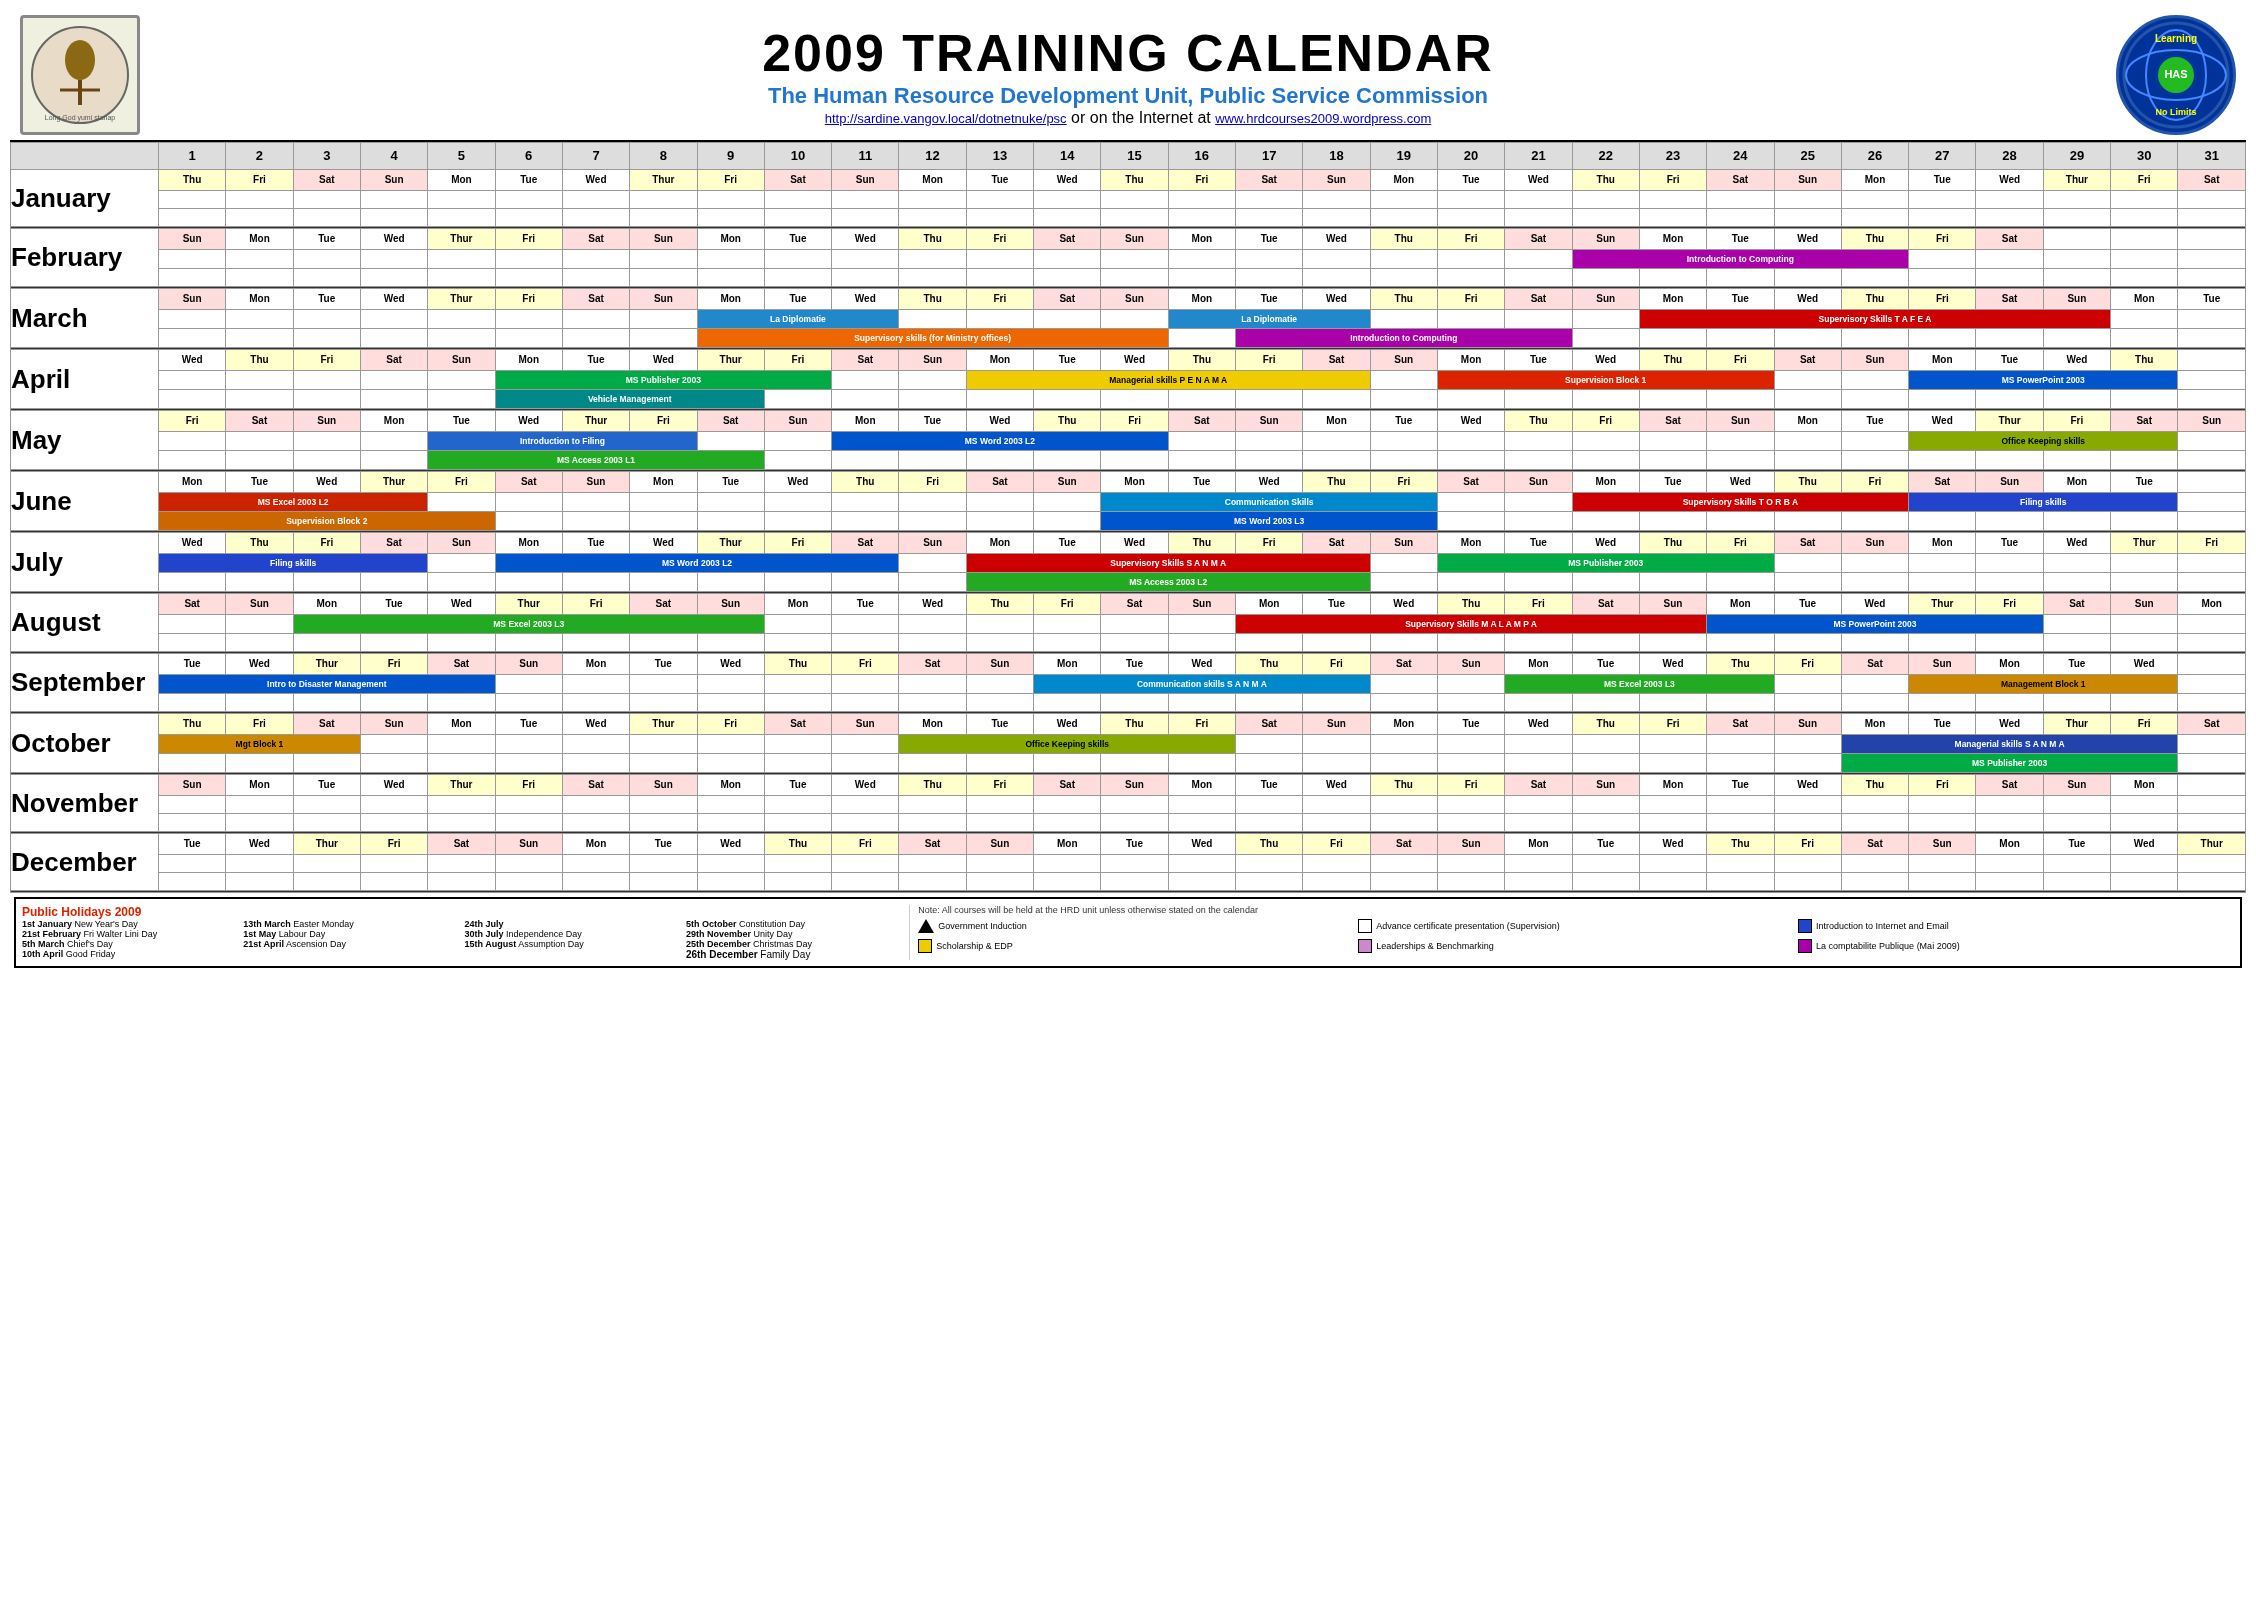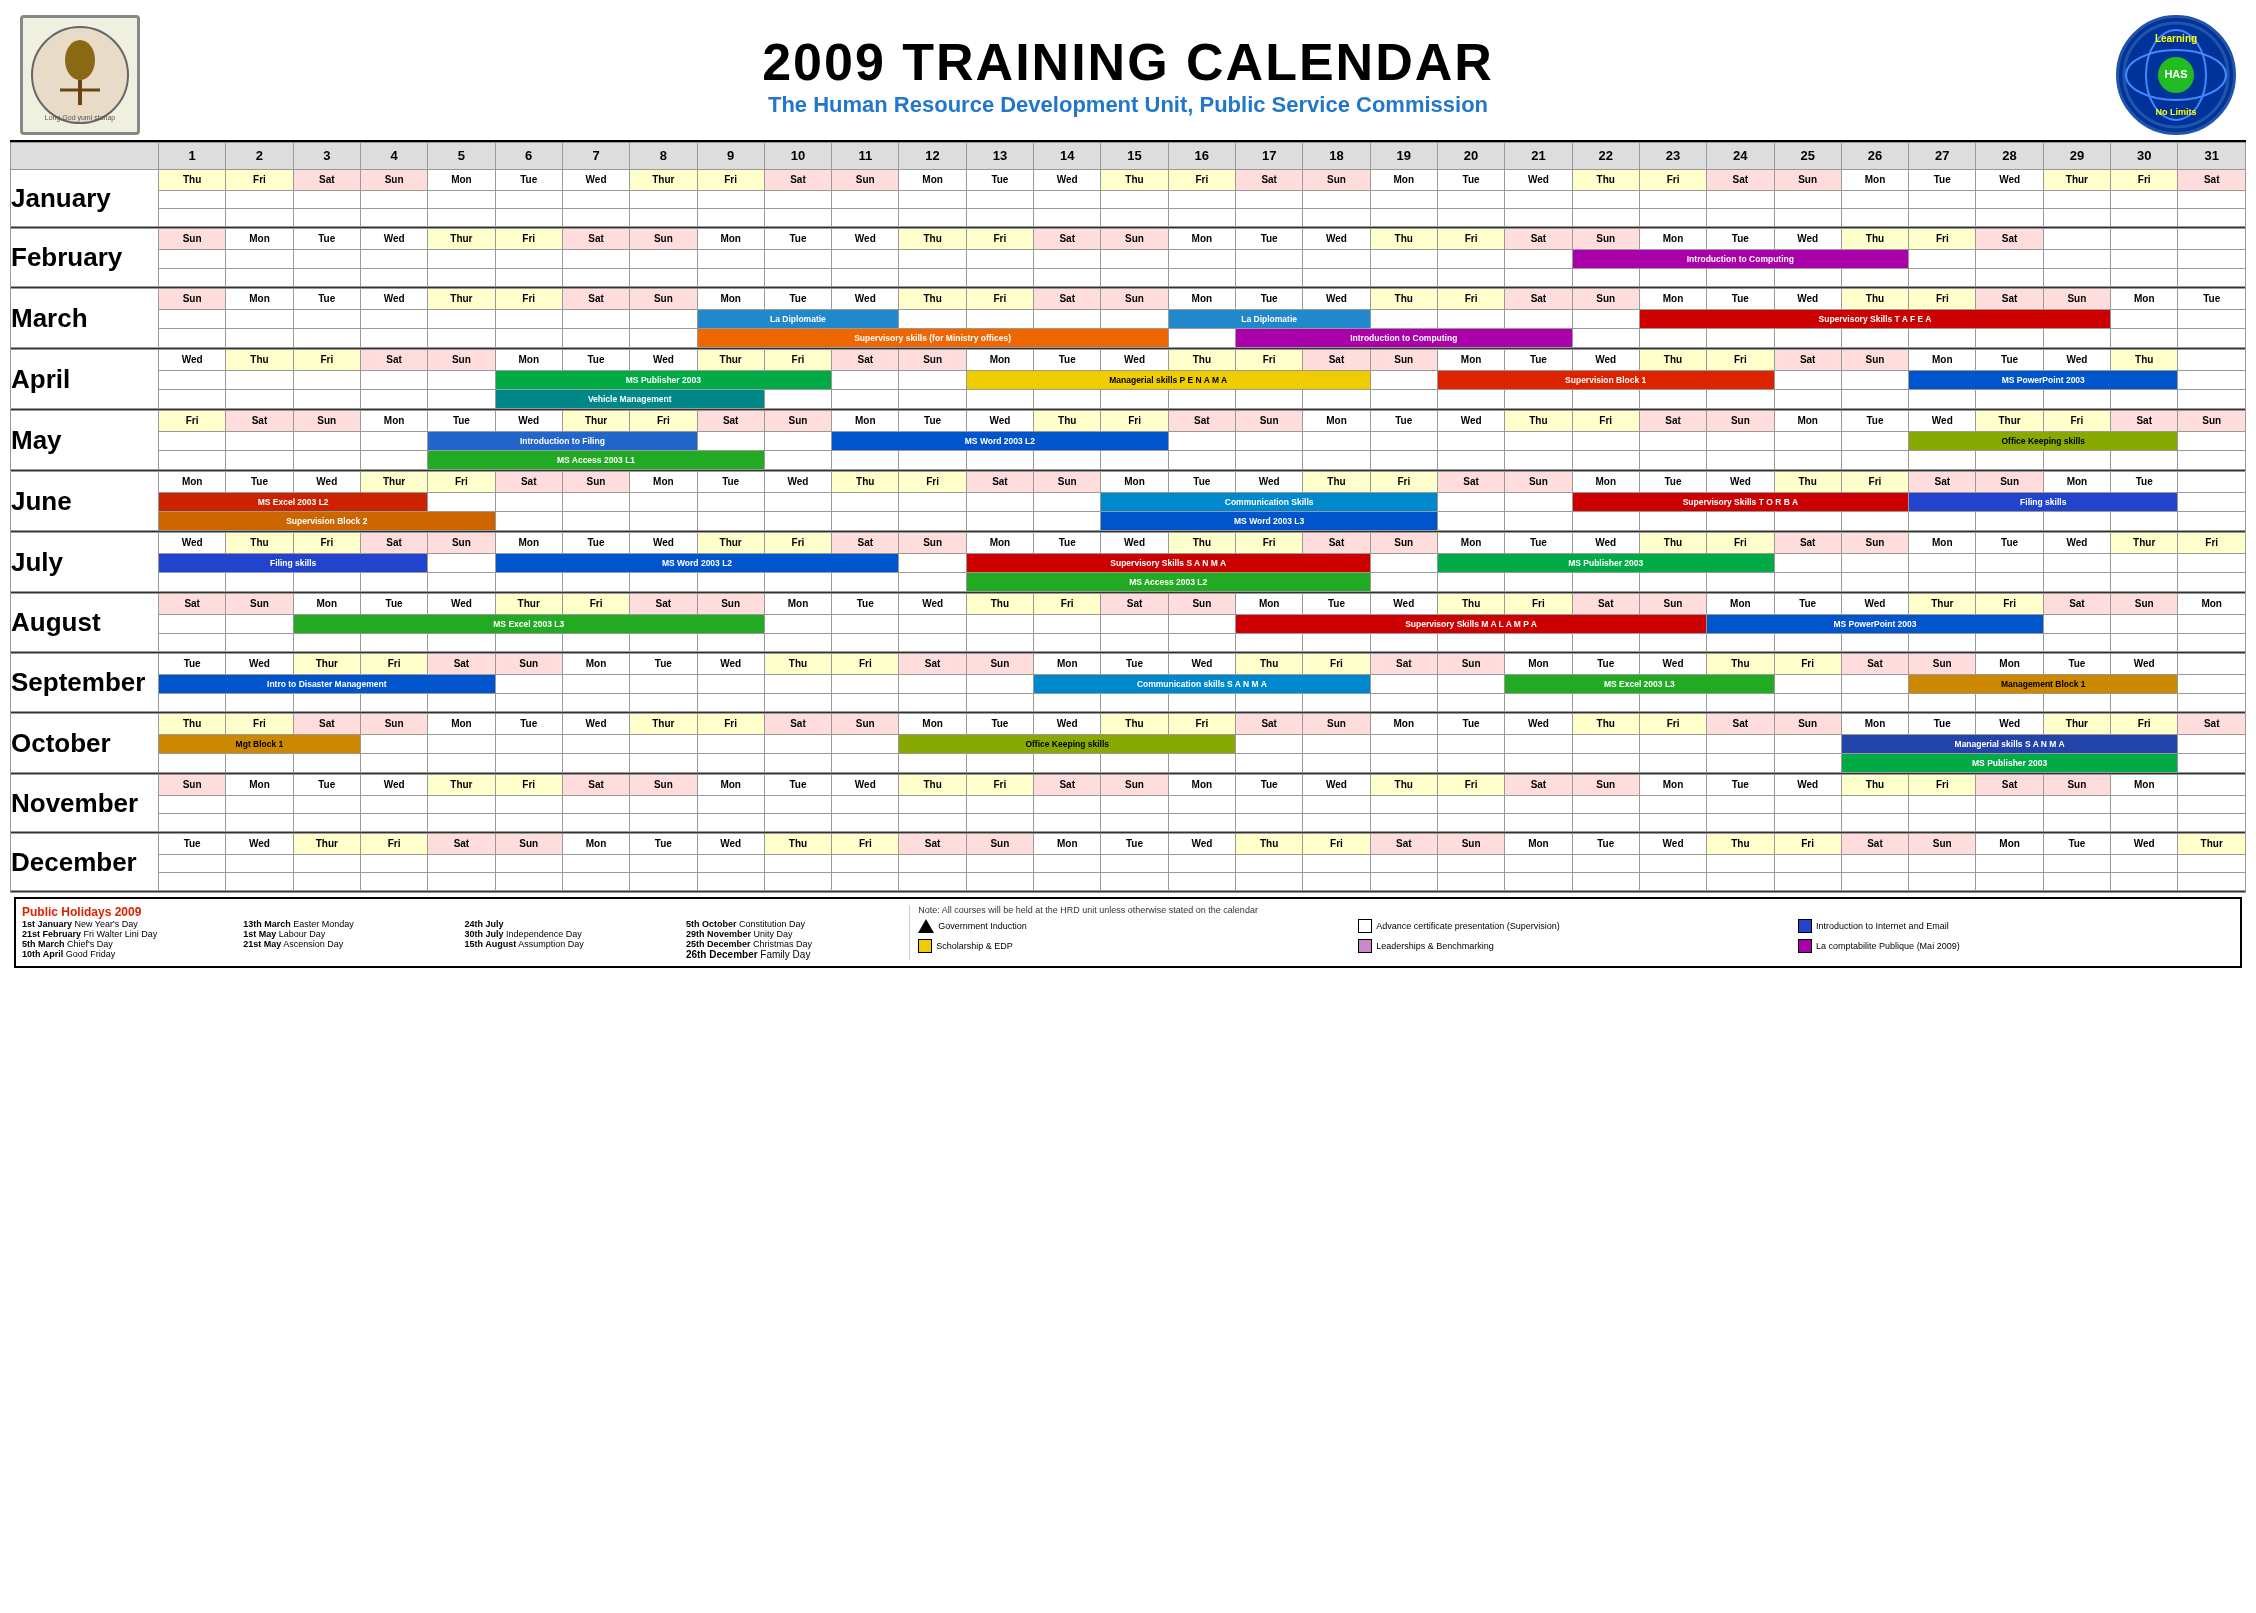--- a/index.html
+++ b/index.html
@@ -181,20 +181,25 @@
         <circle cx="50" cy="50" r="48" fill="#e8dcc8" stroke="#666" stroke-width="2"></circle>
         <ellipse cx="50" cy="35" rx="15" ry="20" fill="#8b6914"></ellipse>
         <line x1="50" y1="55" x2="50" y2="80" stroke="#6b4414" stroke-width="4"></line>
         <line x1="30" y1="65" x2="70" y2="65" stroke="#6b4414" stroke-width="3"></line>
         <text x="50" y="95" text-anchor="middle" font-size="7" fill="#555">Long God yumi stanap</text>
       </svg>
     </div>
     <div class="header-center">
       <div class="title-main">2009 TRAINING CALENDAR</div>
       <div class="title-sub">The Human Resource Development Unit, Public Service Commission</div>
+      <div>
+        <span class="title-link">http://sardine.vangov.local/dotnetnuke/psc</span>
+        <span> or on the Internet at </span>
+        <span class="title-link">www.hrdcourses2009.wordpress.com</span>
+      </div>
     </div>
     <div class="header-logo-right">
       <svg width="110" height="110" viewBox="0 0 110 110">
         <circle cx="55" cy="55" r="52" fill="#003399" stroke="#2255aa" stroke-width="3"></circle>
         <ellipse cx="55" cy="55" rx="30" ry="45" fill="none" stroke="#4488ff" stroke-width="2"></ellipse>
         <ellipse cx="55" cy="55" rx="50" ry="25" fill="none" stroke="#4488ff" stroke-width="2"></ellipse>
         <circle cx="55" cy="55" r="18" fill="#22bb22"></circle>
         <text x="55" y="22" text-anchor="middle" font-size="10" fill="#ffff00" font-weight="bold">Learning</text>
         <text x="55" y="95" text-anchor="middle" font-size="9" fill="#ffff00" font-weight="bold">No Limits</text>
         <text x="55" y="58" text-anchor="middle" font-size="11" fill="#fff" font-weight="bold">HAS</text>
@@ -1342,21 +1347,21 @@
       <div class="footer-holidays-grid">
         <div class="footer-holidays-col" id="hcol1">
             <div style="font-size: 9px;"><strong>1st January</strong> New Year's Day</div>
             <div style="font-size: 9px;"><strong>21st February</strong> Fri Walter Lini Day</div>
             <div style="font-size: 9px;"><strong>5th March</strong> Chief's Day</div>
             <div style="font-size: 9px;"><strong>10th April</strong> Good Friday</div>
           </div>
         <div class="footer-holidays-col" id="hcol2">
             <div style="font-size: 9px;"><strong>13th March</strong> Easter Monday</div>
             <div style="font-size: 9px;"><strong>1st May</strong> Labour Day</div>
-            <div style="font-size: 9px;"><strong>21st May</strong> Ascension Day</div>
+            <div style="font-size: 9px;"><strong>21st April</strong> Ascension Day</div>
           </div>
         <div class="footer-holidays-col" id="hcol3">
             <div style="font-size: 9px;"><strong>24th July</strong> </div>
             <div style="font-size: 9px;"><strong>30th July</strong> Independence Day</div>
             <div style="font-size: 9px;"><strong>15th August</strong> Assumption Day</div>
           </div>
         <div class="footer-holidays-col" id="hcol4">
             <div style="font-size: 9px;"><strong>5th October</strong> Constitution Day</div>
             <div style="font-size: 9px;"><strong>29th November</strong> Unity Day</div>
             <div style="font-size: 9px;"><strong>25th December</strong> Christmas Day</div>

